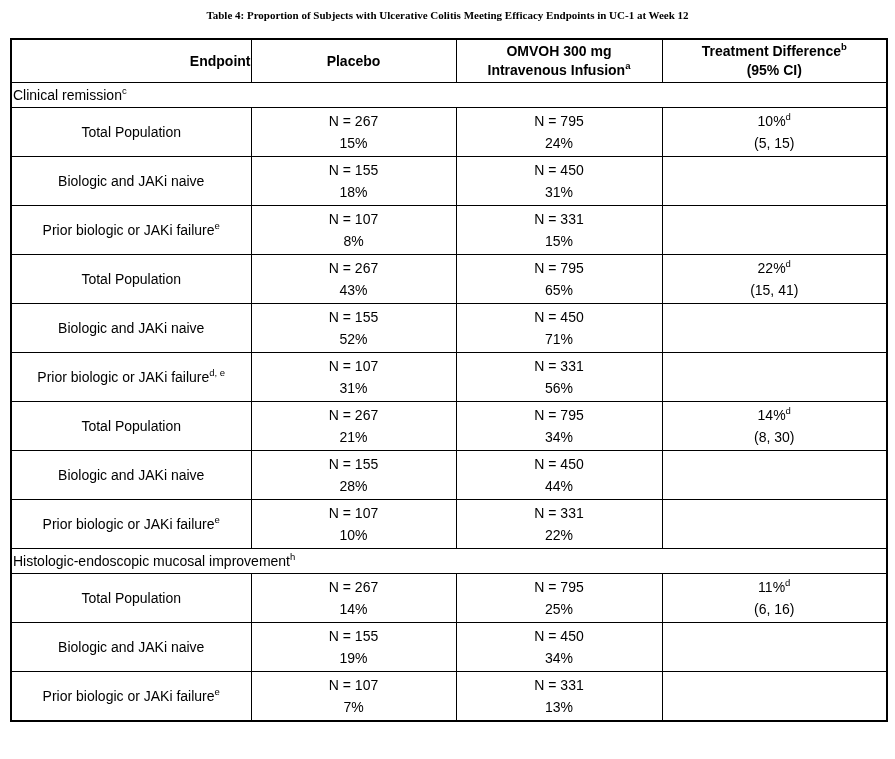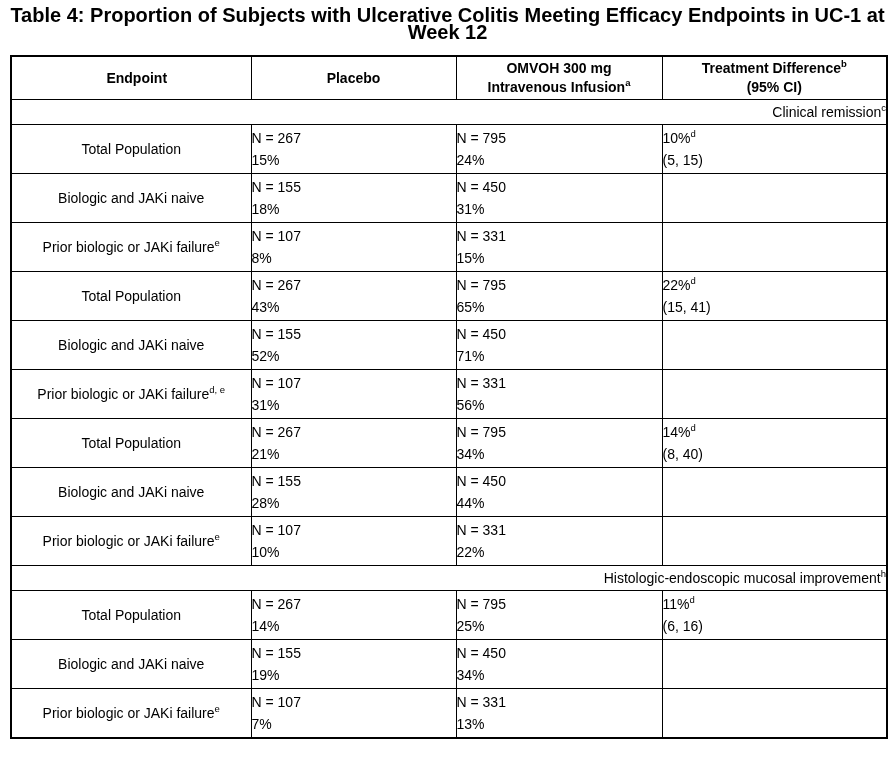--- a/index.html
+++ b/index.html
@@ -5,56 +5,57 @@
   html, body { margin: 0; padding: 0; }
   body {
     width: 895px; height: 759px;
     background: #ffffff; color: #000000;
     font-family: "Liberation Sans", sans-serif;
     overflow: hidden;
   }
   .title {
     text-align: center;
     font-weight: bold;
-    font-size: 20px;
+    font-size: 11px;
     padding-top: 7px;
     line-height: 17px;
+    font-family: Liberation Serif, serif;
   }
   table.eff {
     border-collapse: collapse;
     table-layout: fixed;
     width: 876px;
     margin: 14px 0 0 10px;
     border: 2px solid #000;
   }
   table.eff th, table.eff td {
     border: 1.5px solid #000;
     font-size: 14px;
     vertical-align: middle;
     padding: 0;
   }
   th.hdr {
     font-weight: bold;
     text-align: center;
     height: 42px;
     line-height: 19px;
   }
-  th.hdr.left { text-align: center; padding-left: 11px; }
+  th.hdr.left { text-align: right; padding-left: 11px; }
   tr.section-row td {
     height: 24px;
-    text-align: right;
-    padding-left: 7px;
+    text-align: left;
+    padding-left: 1px;
   }
   tr.data-row td { height: 48px; }
   td.ep {
     text-align: center;
     padding: 0 7px 0 60px;
     line-height: 21px;
   }
-  td.num { text-align: left; line-height: 22px; margin-left: 18px; }
+  td.num { text-align: center; line-height: 22px; margin-left: 18px; }
   sup {
     font-size: 9.5px;
     vertical-align: super;
     line-height: 0;
   }
 </style>
 </head>
 <body>
 
 <div class="title">Table 4: Proportion of Subjects with Ulcerative Colitis Meeting Efficacy Endpoints in UC-1 at Week 12</div>
@@ -176,21 +177,21 @@
       <td class="num">
           <div>N = 267</div>
           <div>21%</div>
         </td>
       <td class="num">
           <div>N = 795</div>
           <div>34%</div>
         </td>
       <td class="num">
           <div><span>14%</span><sup>d</sup></div>
-          <div>(8, 40)</div>
+          <div>(8, 30)</div>
         </td>
     </tr>
     <tr class="data-row">
       <td class="ep"><span>Biologic and JAKi naive</span><sup></sup></td>
       <td class="num">
           <div>N = 155</div>
           <div>28%</div>
         </td>
       <td class="num">
           <div>N = 450</div>

